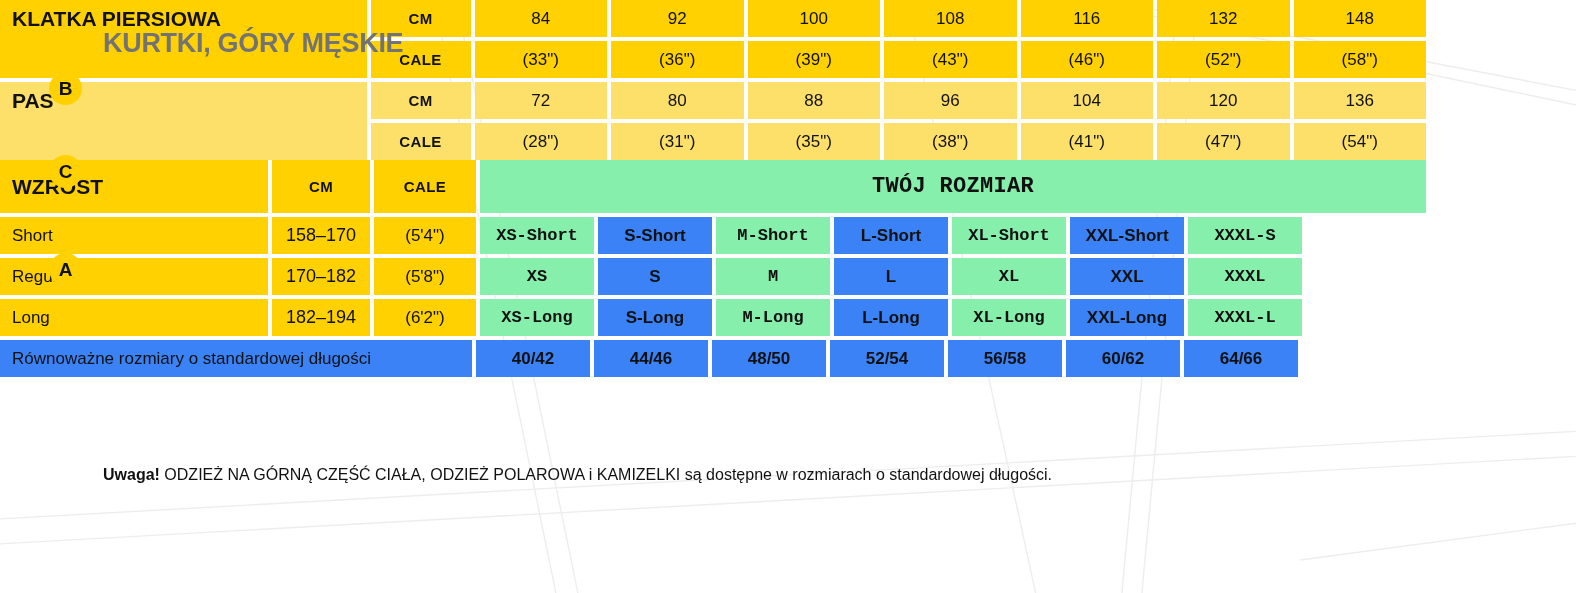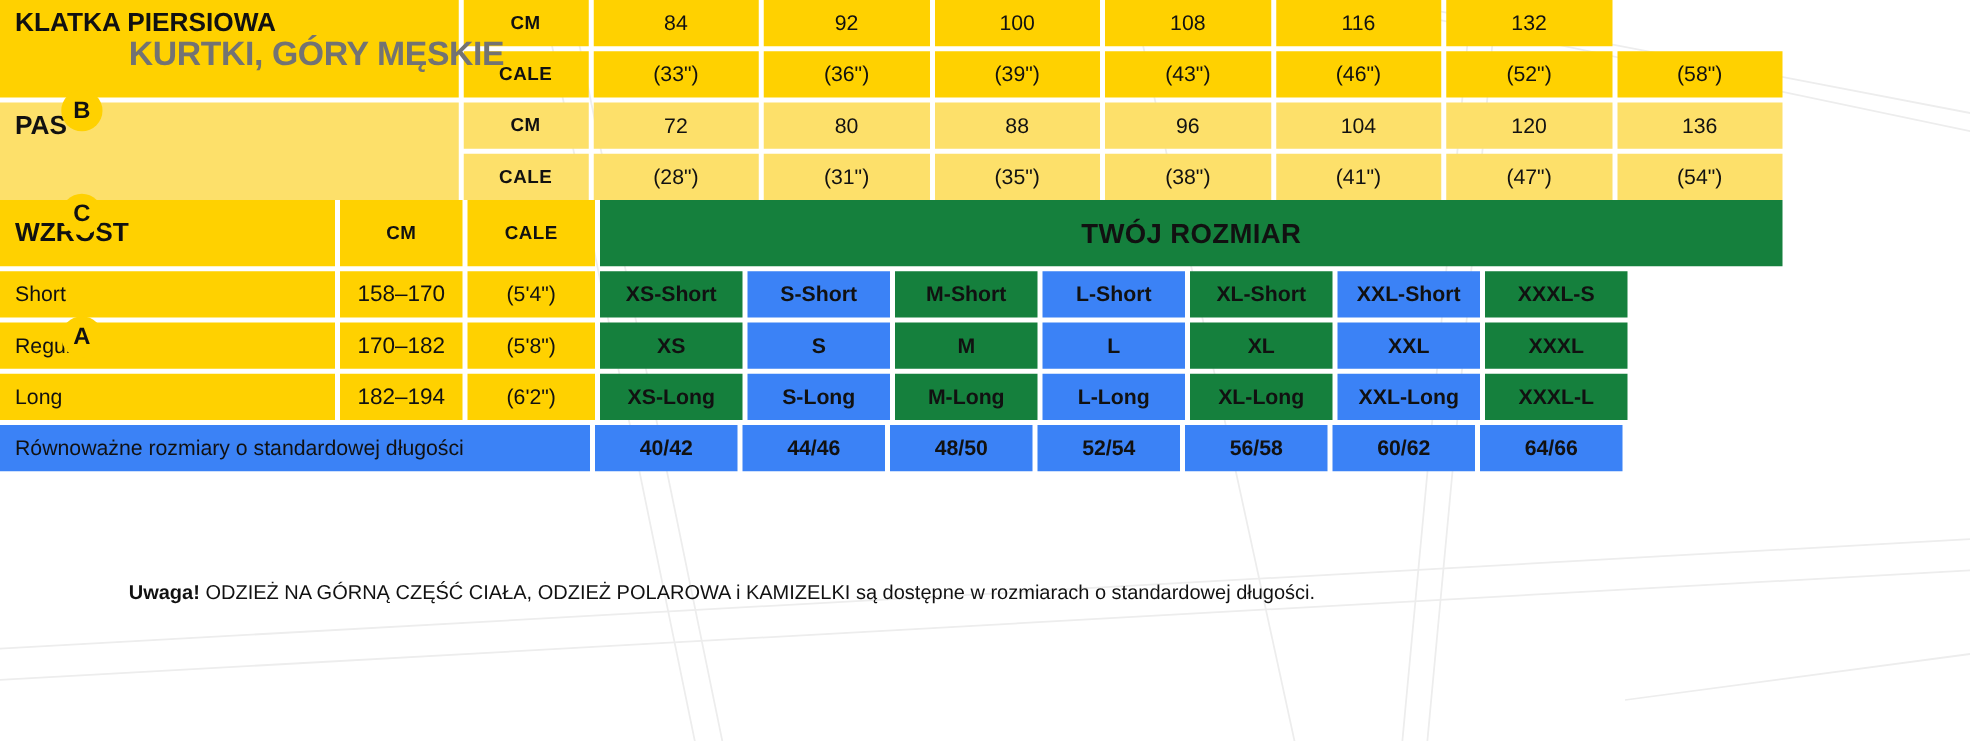--- a/index.html
+++ b/index.html
@@ -57,21 +57,21 @@
     align-items: center;
     justify-content: center;
     left: 49px;
   }
   #marker-b { top: 72px; }
   #marker-c { top: 155px; }
   #marker-a { top: 253px; }
 
   .c-gold  { background: #FFD100; }
   .c-lite  { background: #FDE06A; }
-  .c-gray-d{ background: #15803d; }
+  .c-gray-d{ background: #86efac; font-family: Liberation Mono, monospace; }
   .c-gray-l{ background: #3b82f6; }
 
   
   #block-top { left: 92px; top: 68px; width: 1426px; height: 160px; display:block; }
 
   .rowlabel {
     box-sizing: border-box;
     width: 368px;
     margin-right: 4px;
     display: flex;
@@ -227,20 +227,21 @@
       <div class="rowlabel c-gold">KLATKA PIERSIOWA</div>
       <div class="stack" style="flex:1;">
         <div class="subrow">
           <div class="unitcell c-gold">CM</div>
           <div class="valcell c-gold">84</div>
           <div class="valcell c-gold">92</div>
           <div class="valcell c-gold">100</div>
           <div class="valcell c-gold">108</div>
           <div class="valcell c-gold">116</div>
           <div class="valcell c-gold">132</div>
+          <div class="valcell c-gold">148</div>
         </div>
         <div class="subrow">
           <div class="unitcell c-gold">CALE</div>
           <div class="valcell c-gold">(33")</div>
           <div class="valcell c-gold">(36")</div>
           <div class="valcell c-gold">(39")</div>
           <div class="valcell c-gold">(43")</div>
           <div class="valcell c-gold">(46")</div>
           <div class="valcell c-gold">(52")</div>
           <div class="valcell c-gold">(58")</div>

